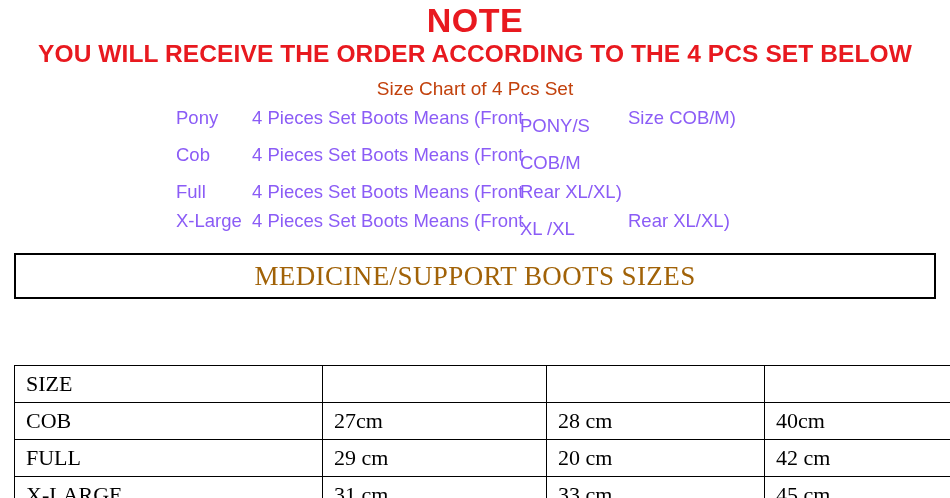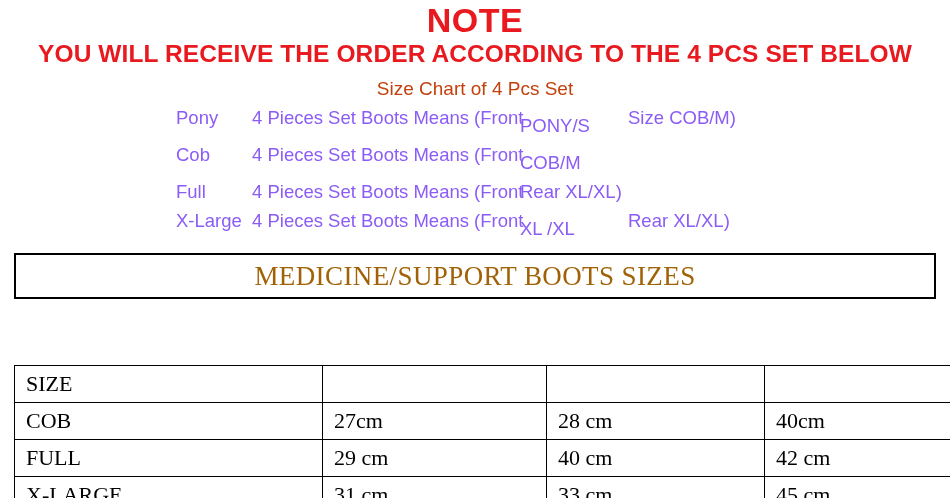--- a/index.html
+++ b/index.html
@@ -160,21 +160,21 @@
       </tr>
       <tr>
         <td class="c0">COB</td>
         <td class="c1">27cm</td>
         <td class="c2">28 cm</td>
         <td class="c3">40cm</td>
       </tr>
       <tr>
         <td class="c0">FULL</td>
         <td class="c1">29 cm</td>
-        <td class="c2">40 cm</td>
+        <td class="c2">20 cm</td>
         <td class="c3">42 cm</td>
       </tr>
       <tr>
         <td class="c0">X-LARGE</td>
         <td class="c1">31 cm</td>
         <td class="c2">33 cm</td>
         <td class="c3">45 cm</td>
       </tr>
     </tbody>
   </table>

